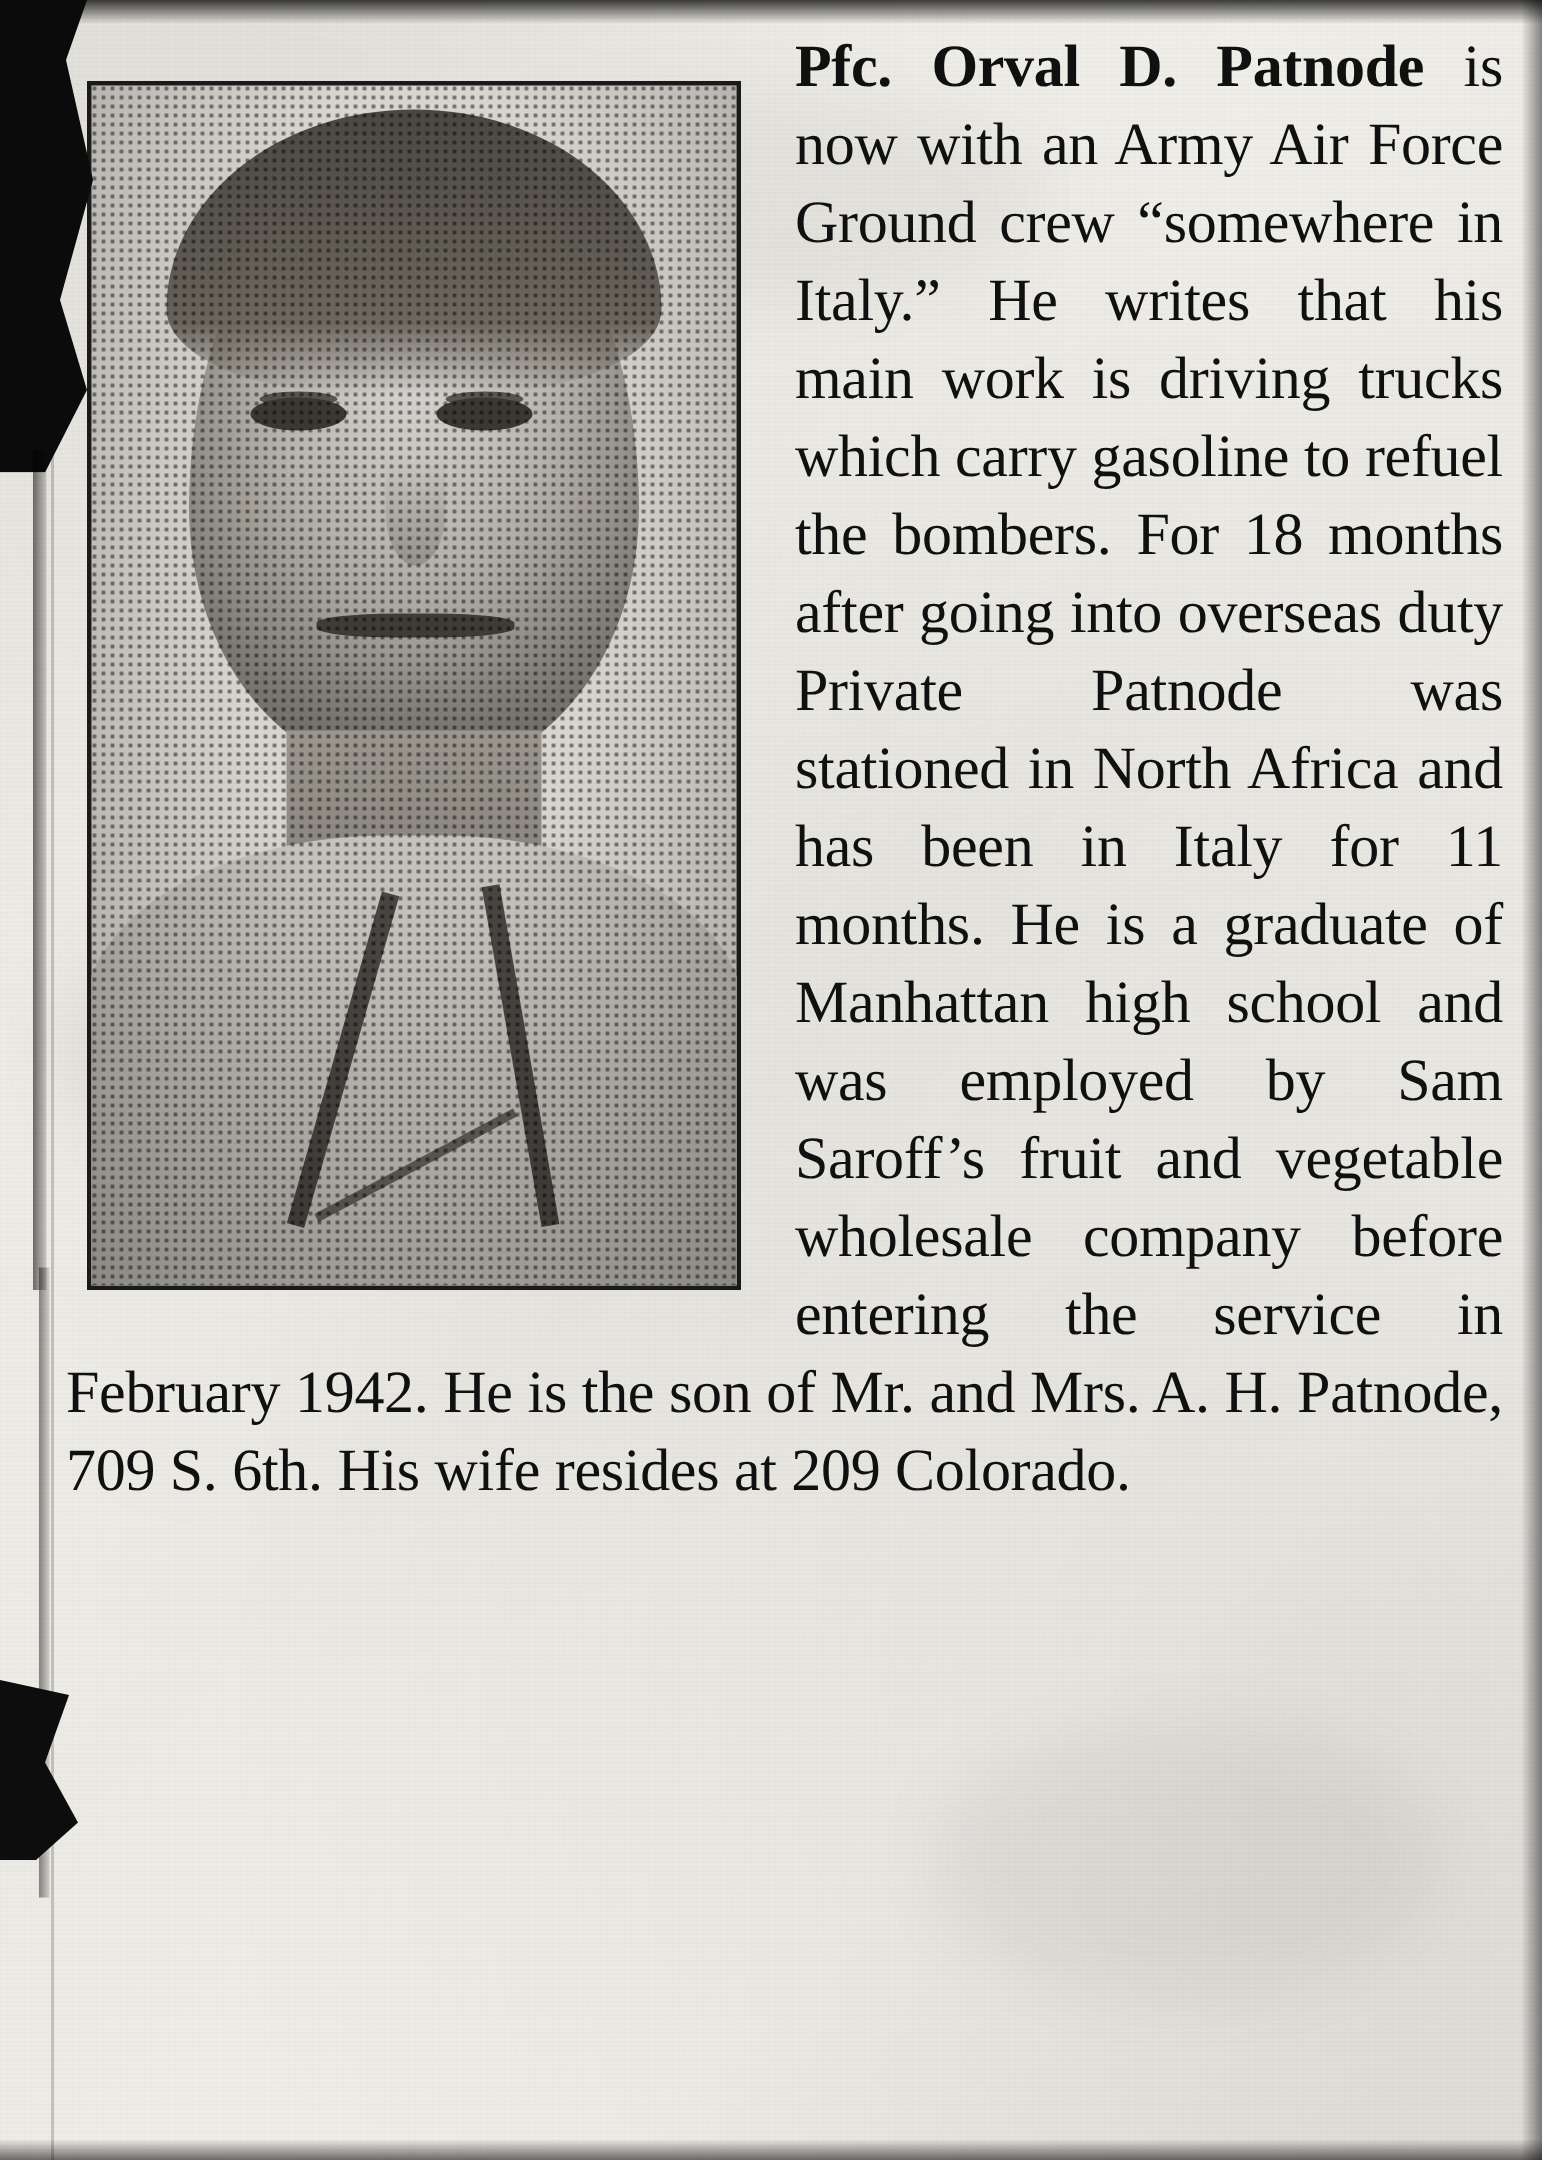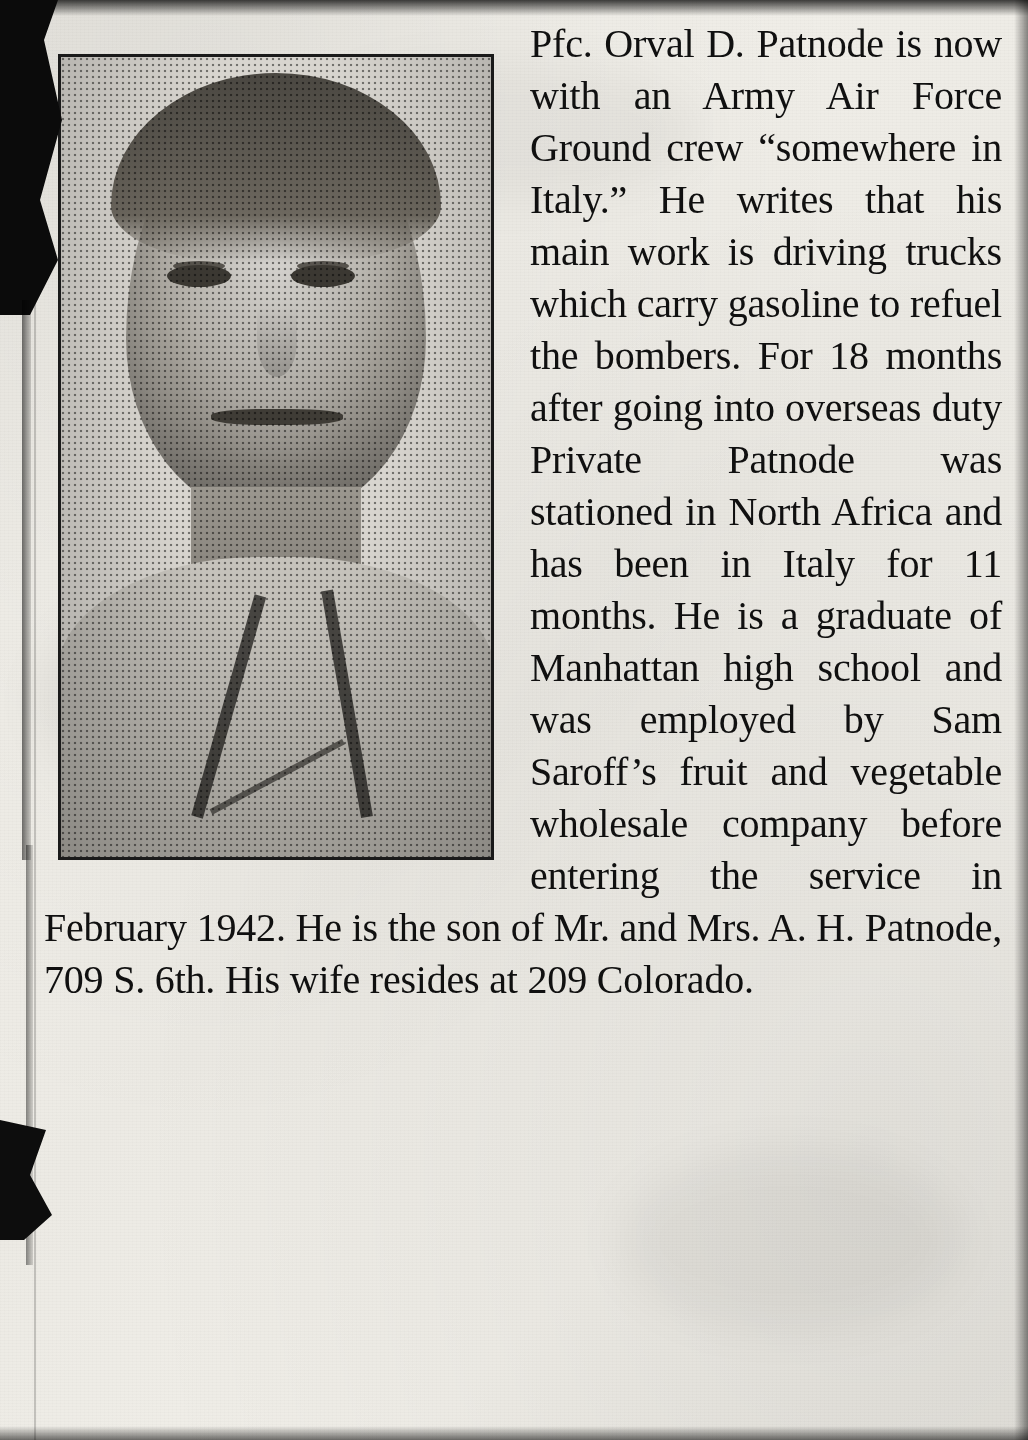--- a/index.html
+++ b/index.html
@@ -103,21 +103,21 @@
     top: 18px;
     width: 958px;
     color: #101010;
     font-size: 40px;
     line-height: 52px;
     letter-spacing: -0.2px;
     text-align: justify;
     text-justify: inter-word;
   }
   .article .lead-name {
-    font-weight: normal;
+    font-weight: bold;
   }
   .photo {
     float: left;
     width: 430px;
     height: 800px;
     margin: 36px 36px 8px 14px;
     position: relative;
     border: 3px solid #1a1a1a;
     background: #d8d5cf;
     overflow: hidden;

